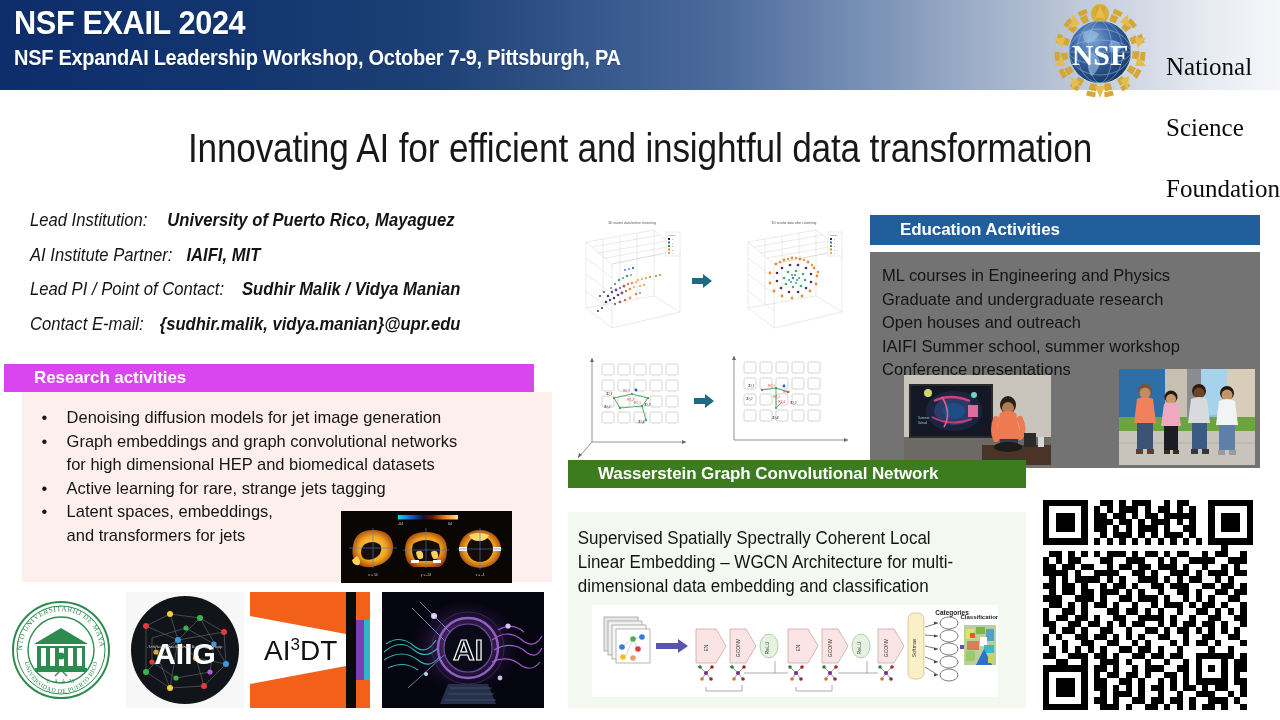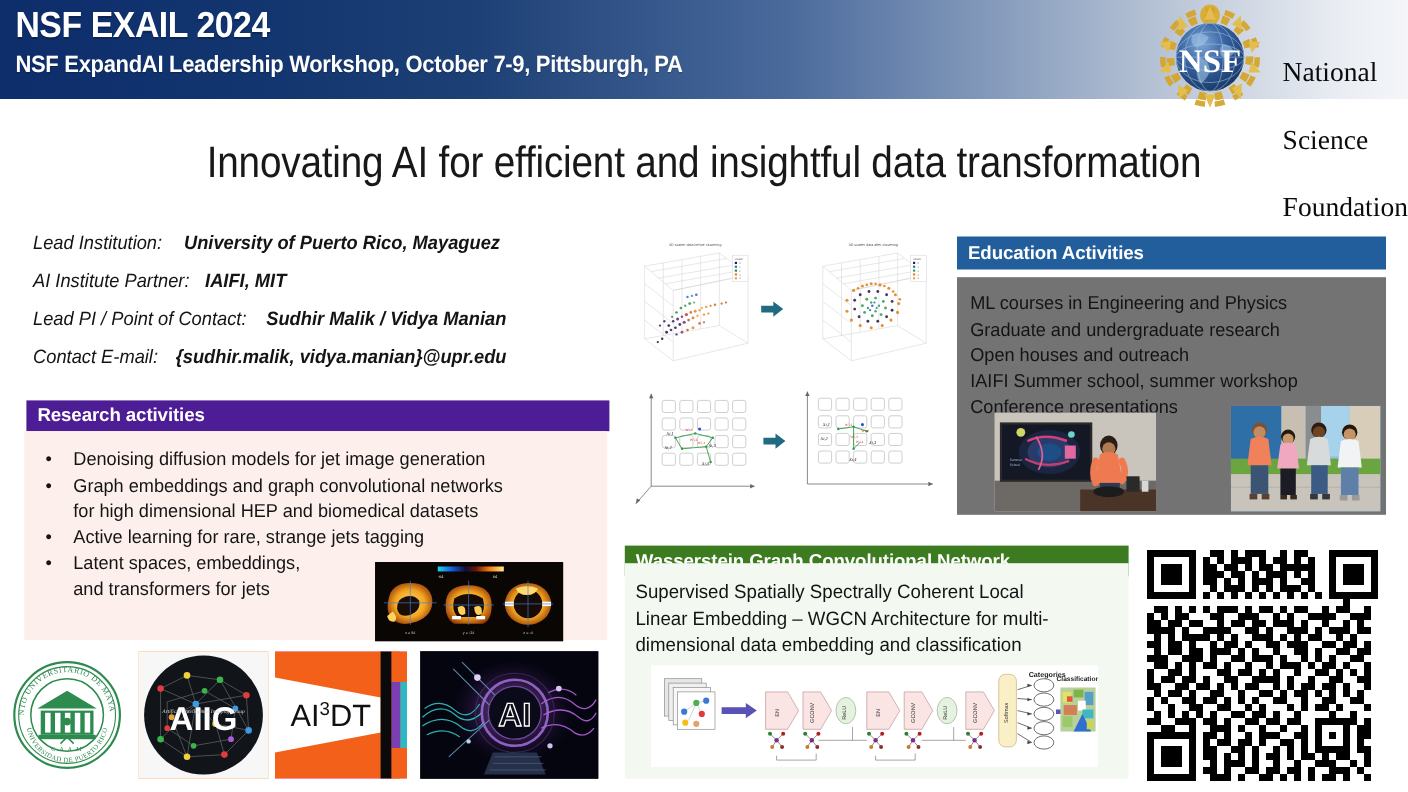--- a/index.html
+++ b/index.html
@@ -66,27 +66,27 @@
   .info-value{font-weight:bold;margin-left:12px;}
   .ir-1 .info-value{margin-left:16px;}
   .ir-2 .info-value{margin-left:10px;}
   .ir-3 .info-value{margin-left:14px;}
   .ir-4 .info-value{margin-left:12px;}
 
   
   .panel-head{
     position:absolute;color:#fff;font-weight:bold;
     display:flex;align-items:center;
-    padding-left:10px;box-sizing:border-box;
+    padding-left:30px;box-sizing:border-box;
     font-size:17px;letter-spacing:-0.1px;
   }
   .panel-body{position:absolute;box-sizing:border-box;}
 
   
-  #research-head{left:24px;top:364px;width:530px;height:28px;background:#4c1d95;}
+  #research-head{left:4px;top:364px;width:530px;height:28px;background:#d946ef;}
   #research-body{left:22px;top:392px;width:530px;height:190px;background:#fdf0ec;}
   .research-list{margin:0;padding:14px 0 0 0;list-style:none;}
   .research-list li{
     position:relative;font-size:17px;line-height:23.5px;
     padding-left:46px;color:#141414;
     transform:scaleX(0.97);transform-origin:left center;
   }
   .research-list li .bullet{
     position:absolute;left:20px;top:0px;font-size:17px;line-height:23.5px;
   }
@@ -95,21 +95,21 @@
   
   #edu-head{left:870px;top:215px;width:390px;height:30px;background:#225E9B;}
   #edu-body{left:870px;top:252px;width:390px;height:216px;background:#737373;}
   .edu-list{margin:0;padding:12px 0 0 12px;list-style:none;}
   .edu-list li{
     font-size:17px;line-height:23.5px;color:#141414;white-space:nowrap;
     transform:scaleX(0.97);transform-origin:left center;
   }
 
   
-  #wgcn-head{left:568px;top:496px;width:458px;height:28px;background:#3C7B1F;}
+  #wgcn-head{left:568px;top:460px;width:458px;height:28px;background:#3C7B1F;}
   #wgcn-body{left:568px;top:512px;width:458px;height:196px;background:#f3f9f1;}
   .wgcn-text{
     padding:14px 10px 0 10px;font-size:17.5px;line-height:24px;color:#141414;
     transform:scaleX(0.97);transform-origin:left center;
   }
 
   
   .center-fig{position:absolute;left:570px;top:212px;width:292px;height:250px;background:#fff;}
 
   

